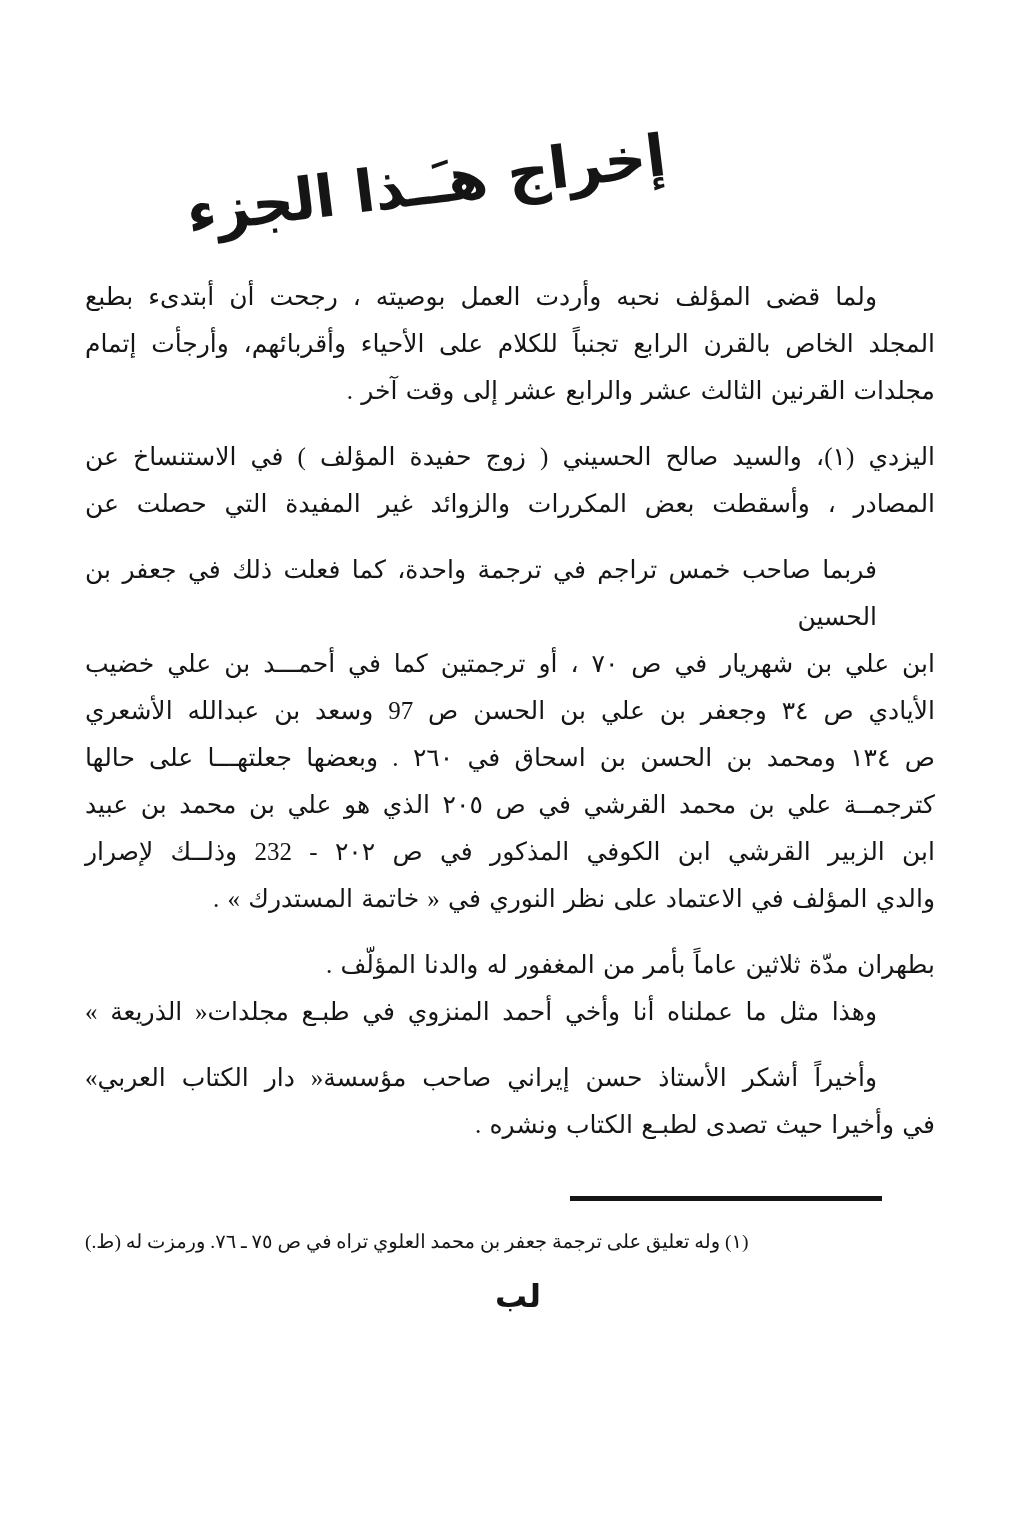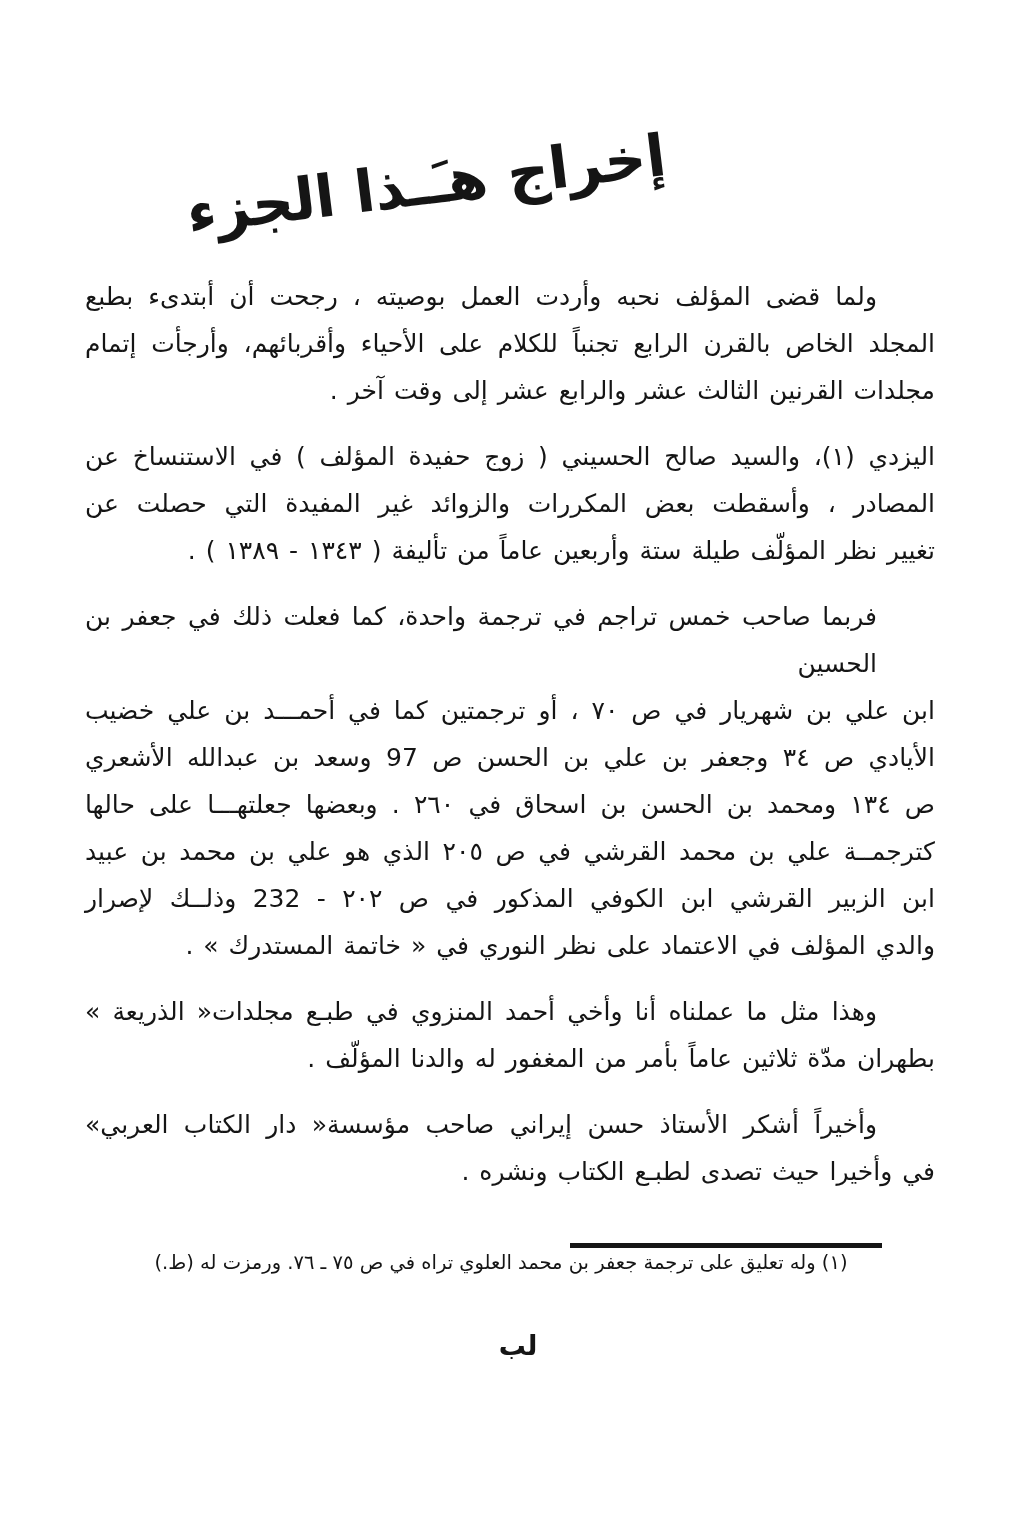--- a/index.html
+++ b/index.html
@@ -37,20 +37,21 @@
     transform-origin: center;
     margin-left: 40px;
   }
   .body-text {
     margin-top: 55px;
     font-size: 25px;
     line-height: 47px;
   }
   .paragraph {
     margin: 0 0 19px 0;
+    font-family: Liberation Serif, serif;
   }
   .body-line {
     text-align: justify;
     text-align-last: justify;
     -moz-text-align-last: justify;
     word-spacing: 2px;
   }
   .body-line.first {
     padding-right: 58px;
   }
@@ -58,29 +59,31 @@
     text-align-last: right;
     -moz-text-align-last: right;
   }
   .footnote-rule {
     height: 5px;
     width: 312px;
     background: #151515;
     margin: 48px 53px 0 auto; 
   }
   .footnote {
+    margin-top: 26px;
     padding-right: 18px;
     font-size: 19.5px;
     line-height: 30px;
-    text-align: center;
+    text-align: left;
+    font-family: Liberation Serif, serif;
   }
   .page-number {
-    margin-top: 52px;
+    margin-top: 20px;
     text-align: center;
-    font-size: 27px;
+    font-size: 32px;
     font-weight: bold;
     
     transform: translateX(8px);
   }
 </style>
 </head>
 <body>
 
 <div class="page">
   <div class="content">
@@ -92,34 +95,33 @@
     <main class="body-text">
       <div id="paragraphs">
           <div class="paragraph">
             <div class="body-line first">ولما قضى المؤلف نحبه وأردت العمل بوصيته ، رجحت أن أبتدىء بطبع</div>
             <div class="body-line">المجلد الخاص بالقرن الرابع تجنباً للكلام على الأحياء وأقربائهم، وأرجأت إتمام</div>
             <div class="body-line last">مجلدات القرنين الثالث عشر والرابع عشر إلى وقت آخر .</div>
           </div>
           <div class="paragraph">
             <div class="body-line">اليزدي (١)، والسيد صالح الحسيني ( زوج حفيدة المؤلف ) في الاستنساخ عن</div>
             <div class="body-line">المصادر ، وأسقطت بعض المكررات والزوائد غير المفيدة التي حصلت عن</div>
-            <div class="body-line last">تغيير نظر المؤلّف طيلة ستة وأربعين عاماً من تأليفة ( ١٣٤٣ - ١٣٨٩ ) .</div>
           </div>
           <div class="paragraph">
             <div class="body-line first">فربما صاحب خمس تراجم في ترجمة واحدة، كما فعلت ذلك في جعفر بن الحسين</div>
             <div class="body-line">ابن علي بن شهريار في ص ٧٠ ، أو ترجمتين كما في أحمـــد بن علي خضيب</div>
             <div class="body-line">الأيادي ص ٣٤ وجعفر بن علي بن الحسن ص 97 وسعد بن عبدالله الأشعري</div>
             <div class="body-line">ص ١٣٤ ومحمد بن الحسن بن اسحاق في ٢٦٠ . وبعضها جعلتهـــا على حالها</div>
             <div class="body-line">كترجمــة علي بن محمد القرشي في ص ٢٠٥ الذي هو علي بن محمد بن عبيد</div>
             <div class="body-line">ابن الزبير القرشي ابن الكوفي المذكور في ص ٢٠٢ - 232 وذلــك لإصرار</div>
             <div class="body-line last">والدي المؤلف في الاعتماد على نظر النوري في « خاتمة المستدرك » .</div>
           </div>
           <div class="paragraph">
+            <div class="body-line last">بطهران مدّة ثلاثين عاماً بأمر من المغفور له والدنا المؤلّف .</div>
             <div class="body-line first">وهذا مثل ما عملناه أنا وأخي أحمد المنزوي في طبـع مجلدات« الذريعة »</div>
-            <div class="body-line last">بطهران مدّة ثلاثين عاماً بأمر من المغفور له والدنا المؤلّف .</div>
           </div>
           <div class="paragraph">
             <div class="body-line first">وأخيراً أشكر الأستاذ حسن إيراني صاحب مؤسسة« دار الكتاب العربي»</div>
             <div class="body-line last">في وأخيرا حيث تصدى لطبـع الكتاب ونشره .</div>
           </div>
         </div>
     </main>
 
     <div class="footnote-rule"></div>
 

